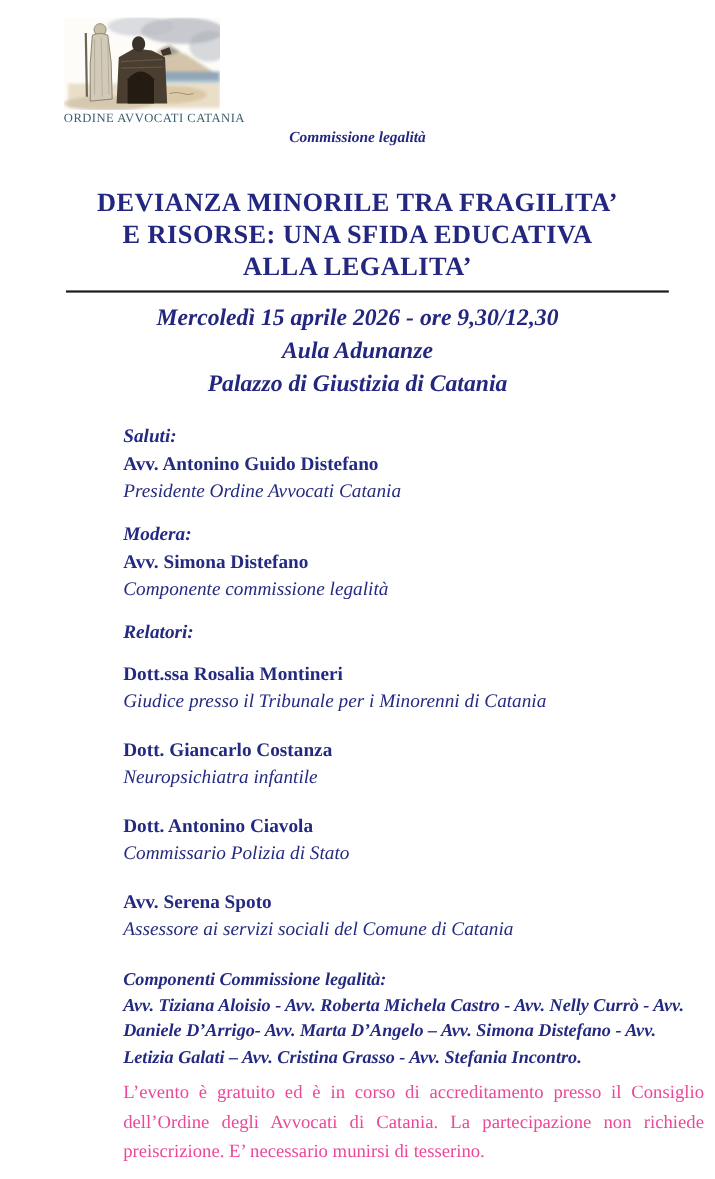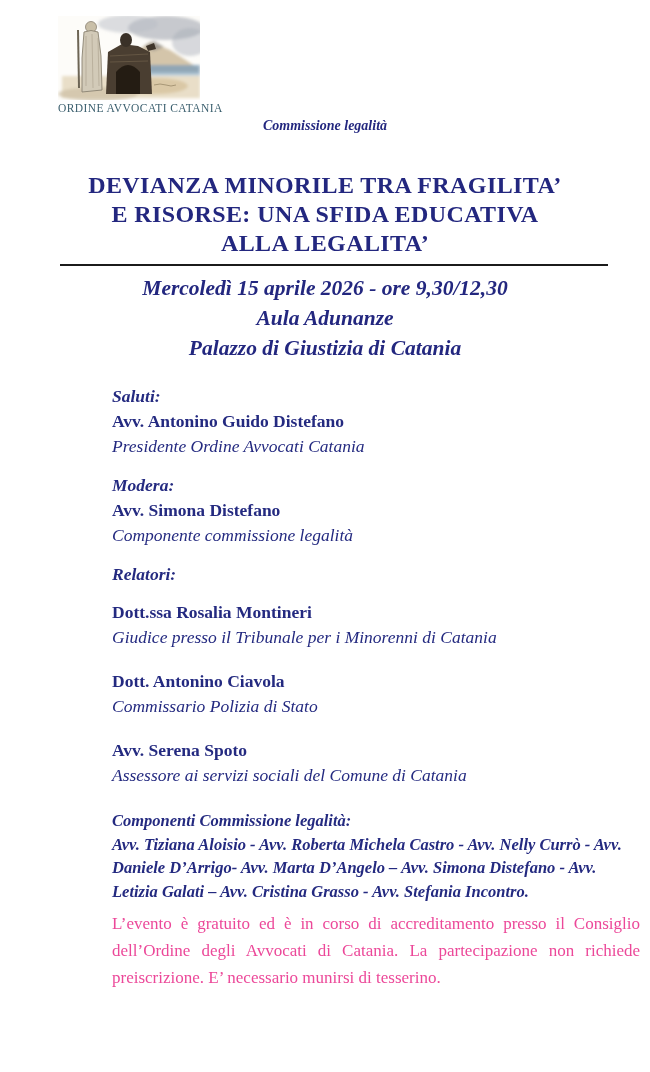--- a/index.html
+++ b/index.html
@@ -211,20 +211,24 @@
     </div>
 
     <div>
       <div class="section-label group-relatori-label">Relatori:</div>
 
       <div class="person person-rel">
         <div class="person-name">Dott.ssa Rosalia Montineri</div>
         <div class="person-role">Giudice presso il Tribunale per i Minorenni di Catania</div>
       </div>
 
+      <div class="person person-rel">
+        <div class="person-name">Dott. Giancarlo Costanza</div>
+        <div class="person-role">Neuropsichiatra infantile</div>
+      </div>
 
       <div class="person person-rel">
         <div class="person-name">Dott. Antonino Ciavola</div>
         <div class="person-role">Commissario Polizia di Stato</div>
       </div>
 
       <div class="person person-rel">
         <div class="person-name">Avv. Serena Spoto</div>
         <div class="person-role">Assessore ai servizi sociali del Comune di Catania</div>
       </div>

